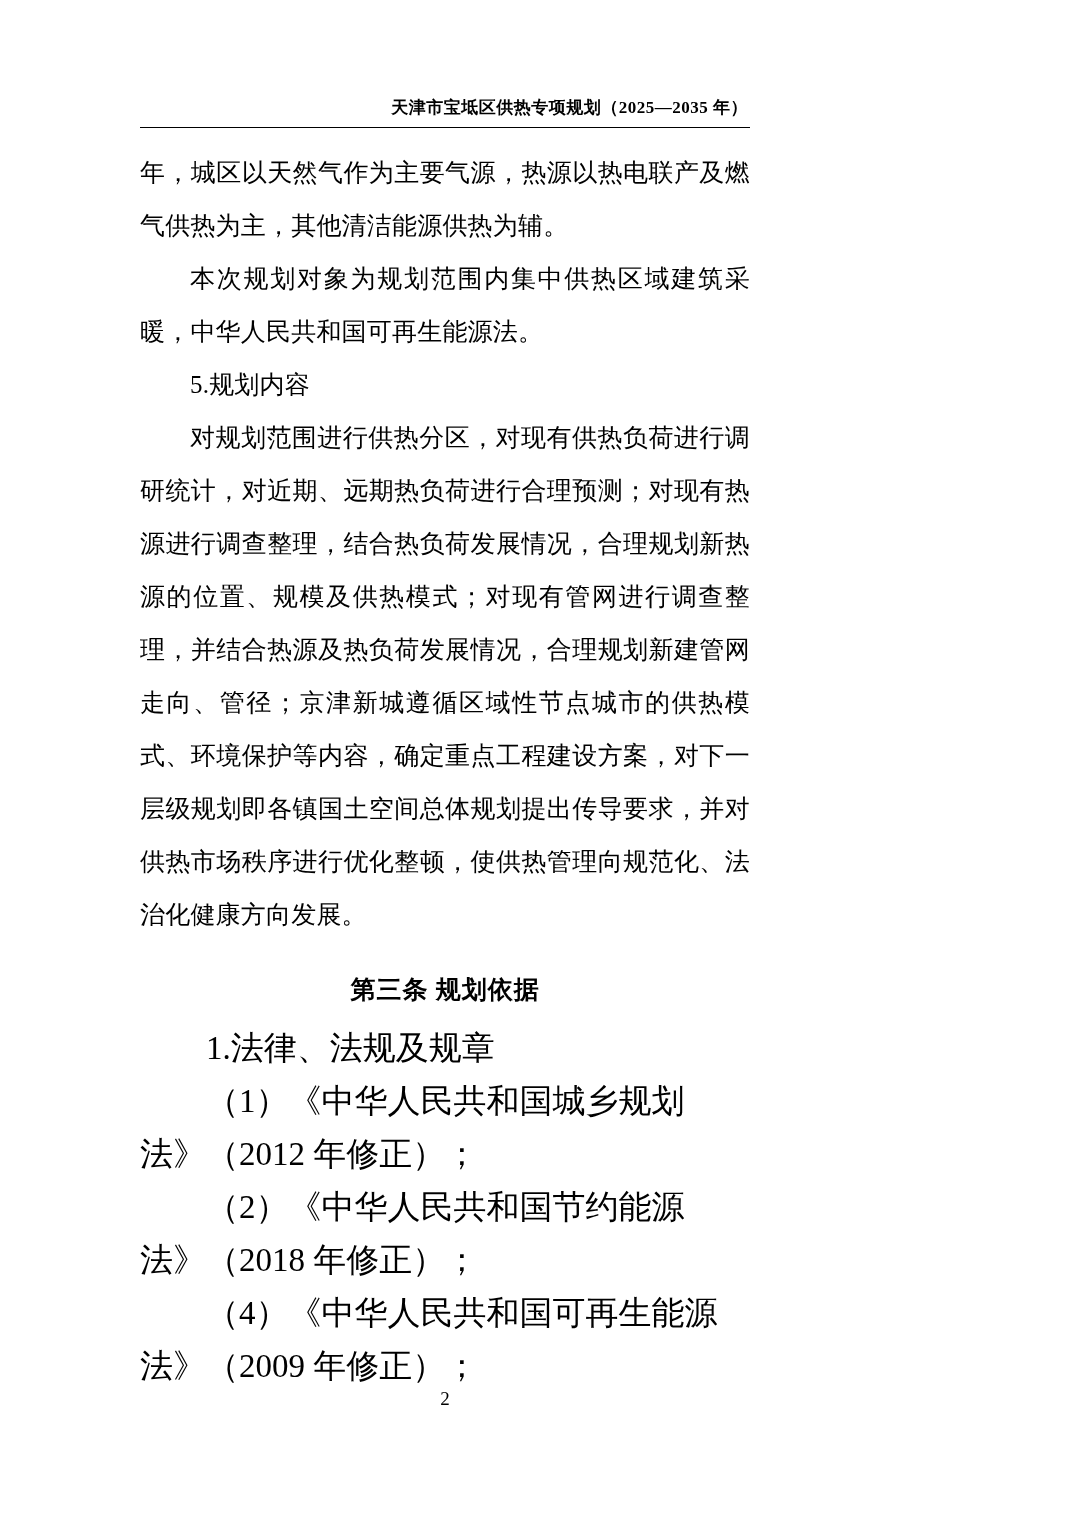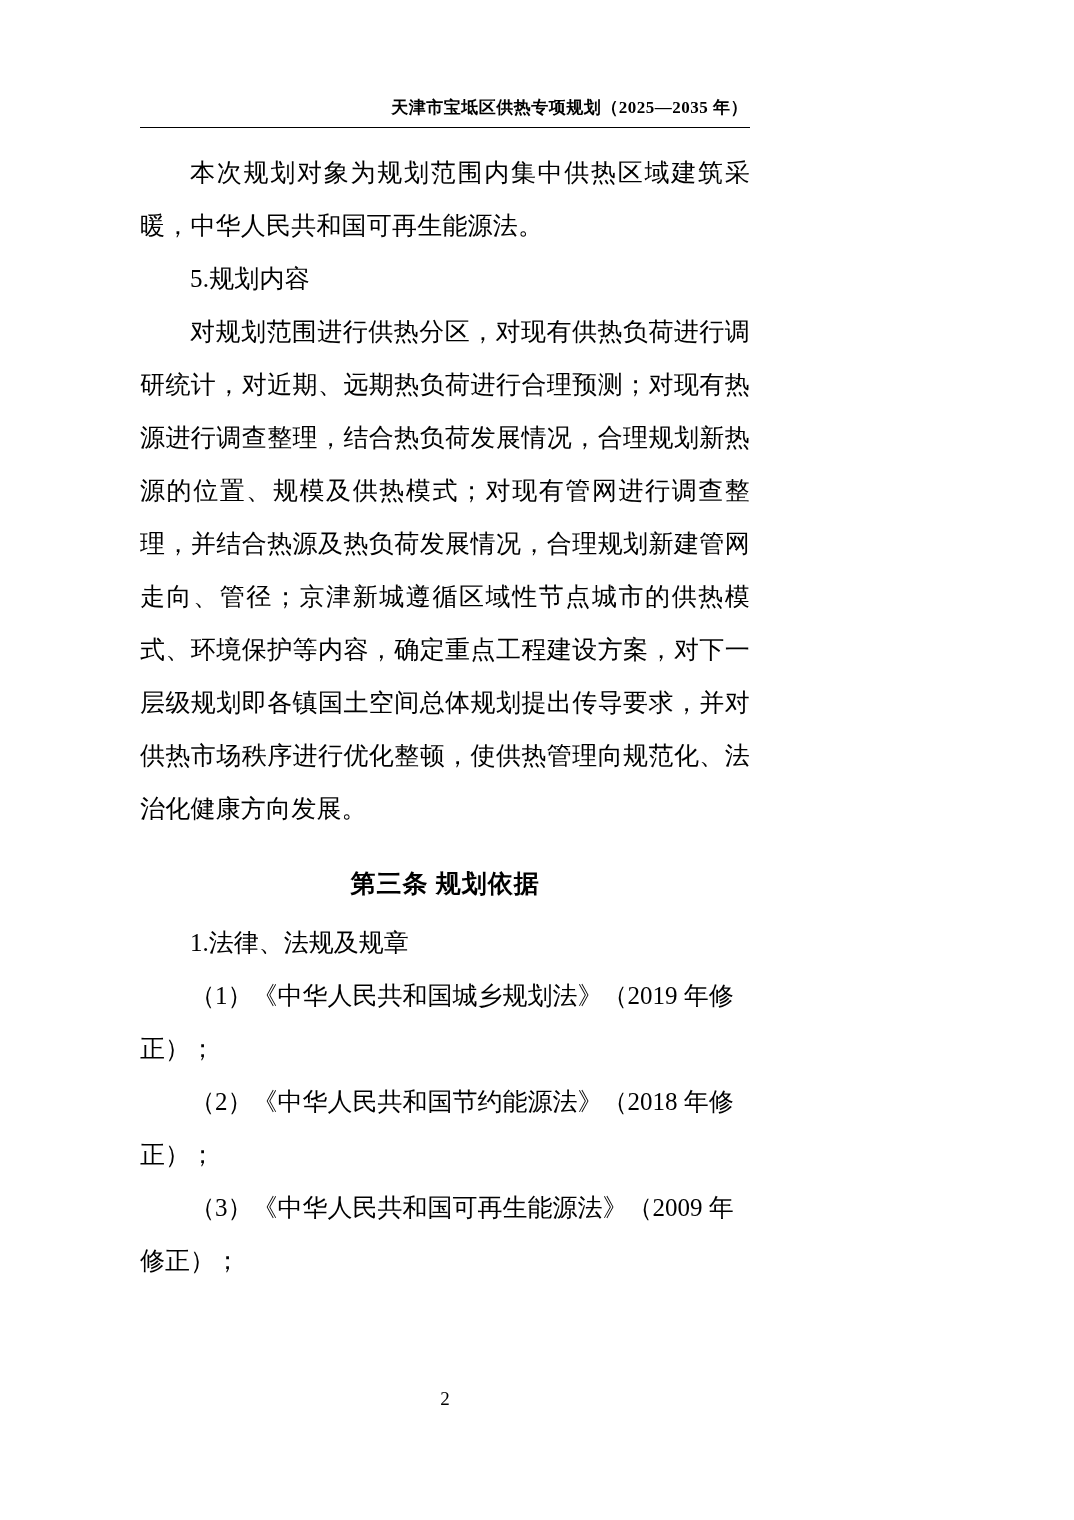--- a/index.html
+++ b/index.html
@@ -55,21 +55,21 @@
   }
   .section-heading {
     font-size: 25px;
     font-weight: bold;
     line-height: 53px;
     margin: 22px 0 6px 0;
     letter-spacing: 1px;
     text-align: center;
   }
   .list-item {
-    font-size: 25px;
+    font-size: 33px;
     line-height: 53px;
     text-indent: 2em;
     margin: 0;
   }
   .page-number {
     position: absolute;
     left: 0;
     right: 0;
     bottom: 110px;
     text-align: center;
@@ -78,26 +78,27 @@
 </style>
 </head>
 <body>
 
 <div class="page">
 
   <div class="header">天津市宝坻区供热专项规划（2025—2035 年）</div>
   <hr class="header-rule">
 
   <div class="body-text">
+    <p class="para noindent">年，城区以天然气作为主要气源，热源以热电联产及燃气供热为主，其他清洁能源供热为辅。</p>
     <p class="para">本次规划对象为规划范围内集中供热区域建筑采暖，中华人民共和国可再生能源法。</p>
     <p class="para">5.规划内容</p>
     <p class="para">对规划范围进行供热分区，对现有供热负荷进行调研统计，对近期、远期热负荷进行合理预测；对现有热源进行调查整理，结合热负荷发展情况，合理规划新热源的位置、规模及供热模式；对现有管网进行调查整理，并结合热源及热负荷发展情况，合理规划新建管网走向、管径；京津新城遵循区域性节点城市的供热模式、环境保护等内容，确定重点工程建设方案，对下一层级规划即各镇国土空间总体规划提出传导要求，并对供热市场秩序进行优化整顿，使供热管理向规范化、法治化健康方向发展。</p>
   </div>
 
   <h2 class="section-heading">第三条  规划依据</h2>
 
   <p class="list-item">1.法律、法规及规章</p>
-  <p class="list-item">（1）《中华人民共和国城乡规划法》（2019 年修正）；</p>
+  <p class="list-item">（1）《中华人民共和国城乡规划法》（2012 年修正）；</p>
   <p class="list-item">（2）《中华人民共和国节约能源法》（2018 年修正）；</p>
-  <p class="list-item">（3）《中华人民共和国可再生能源法》（2009 年修正）；</p>
+  <p class="list-item">（4）《中华人民共和国可再生能源法》（2009 年修正）；</p>
 
   <div class="page-number">2</div>
 </div>
 
 </body></html>

